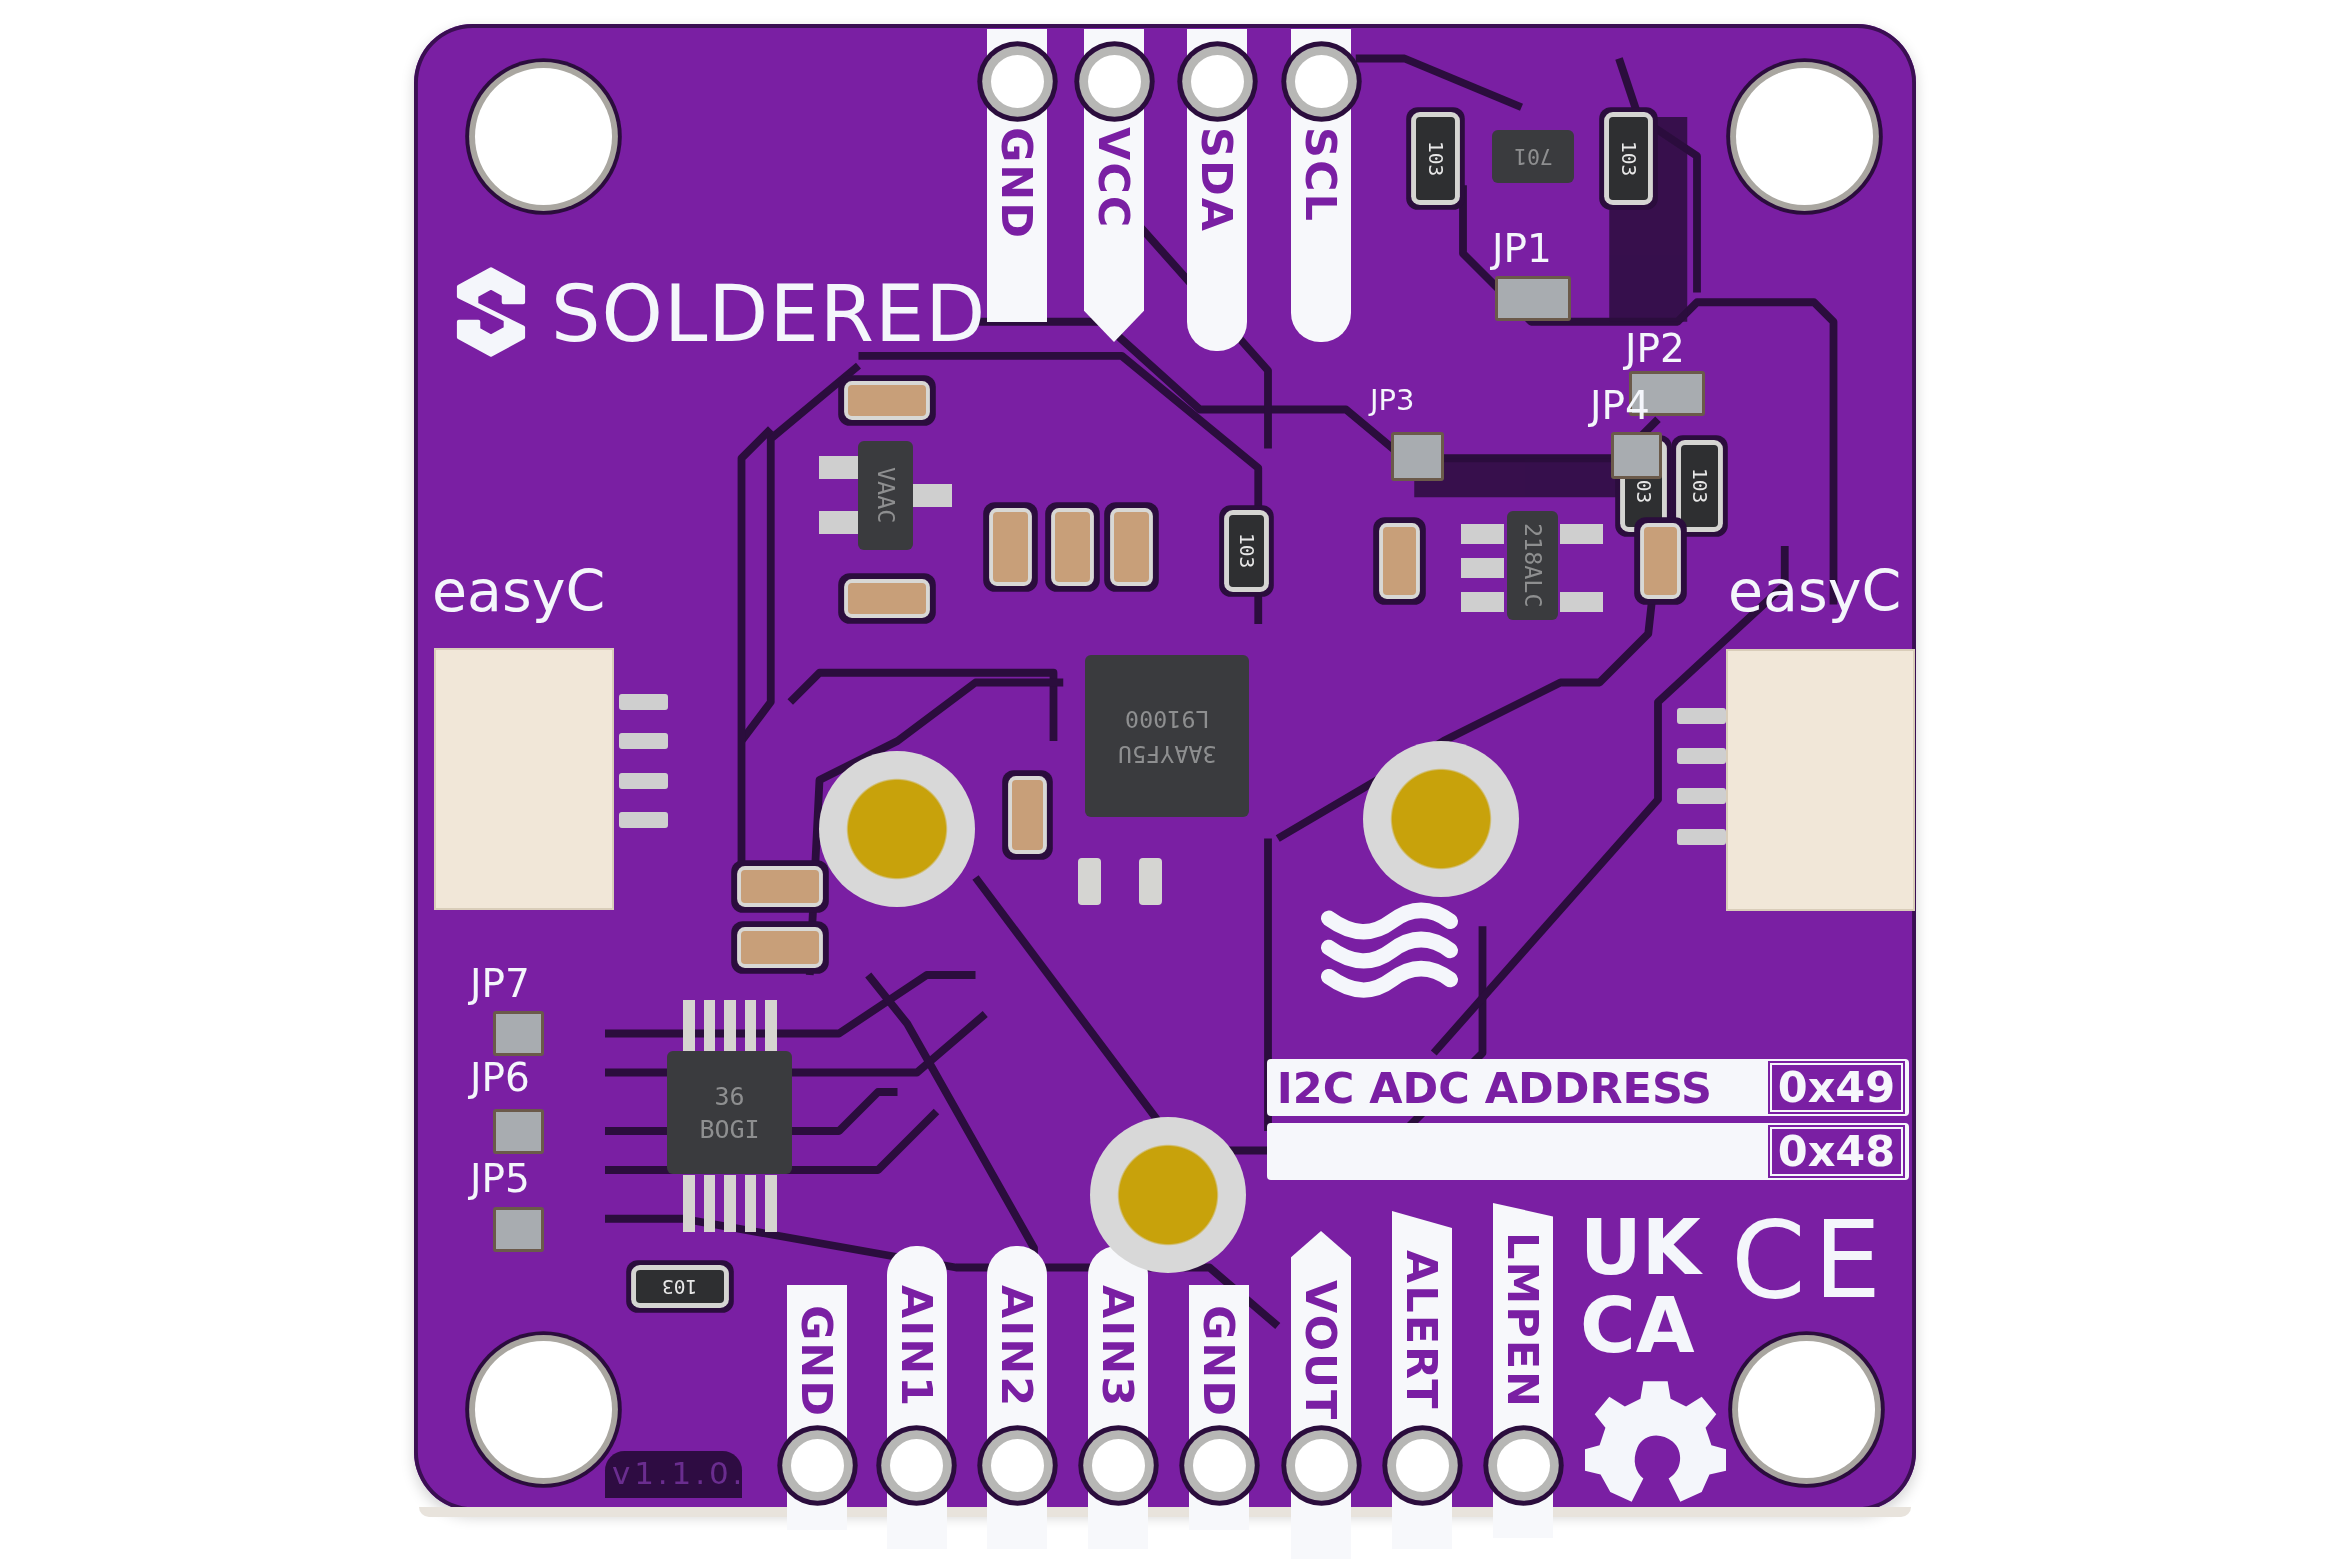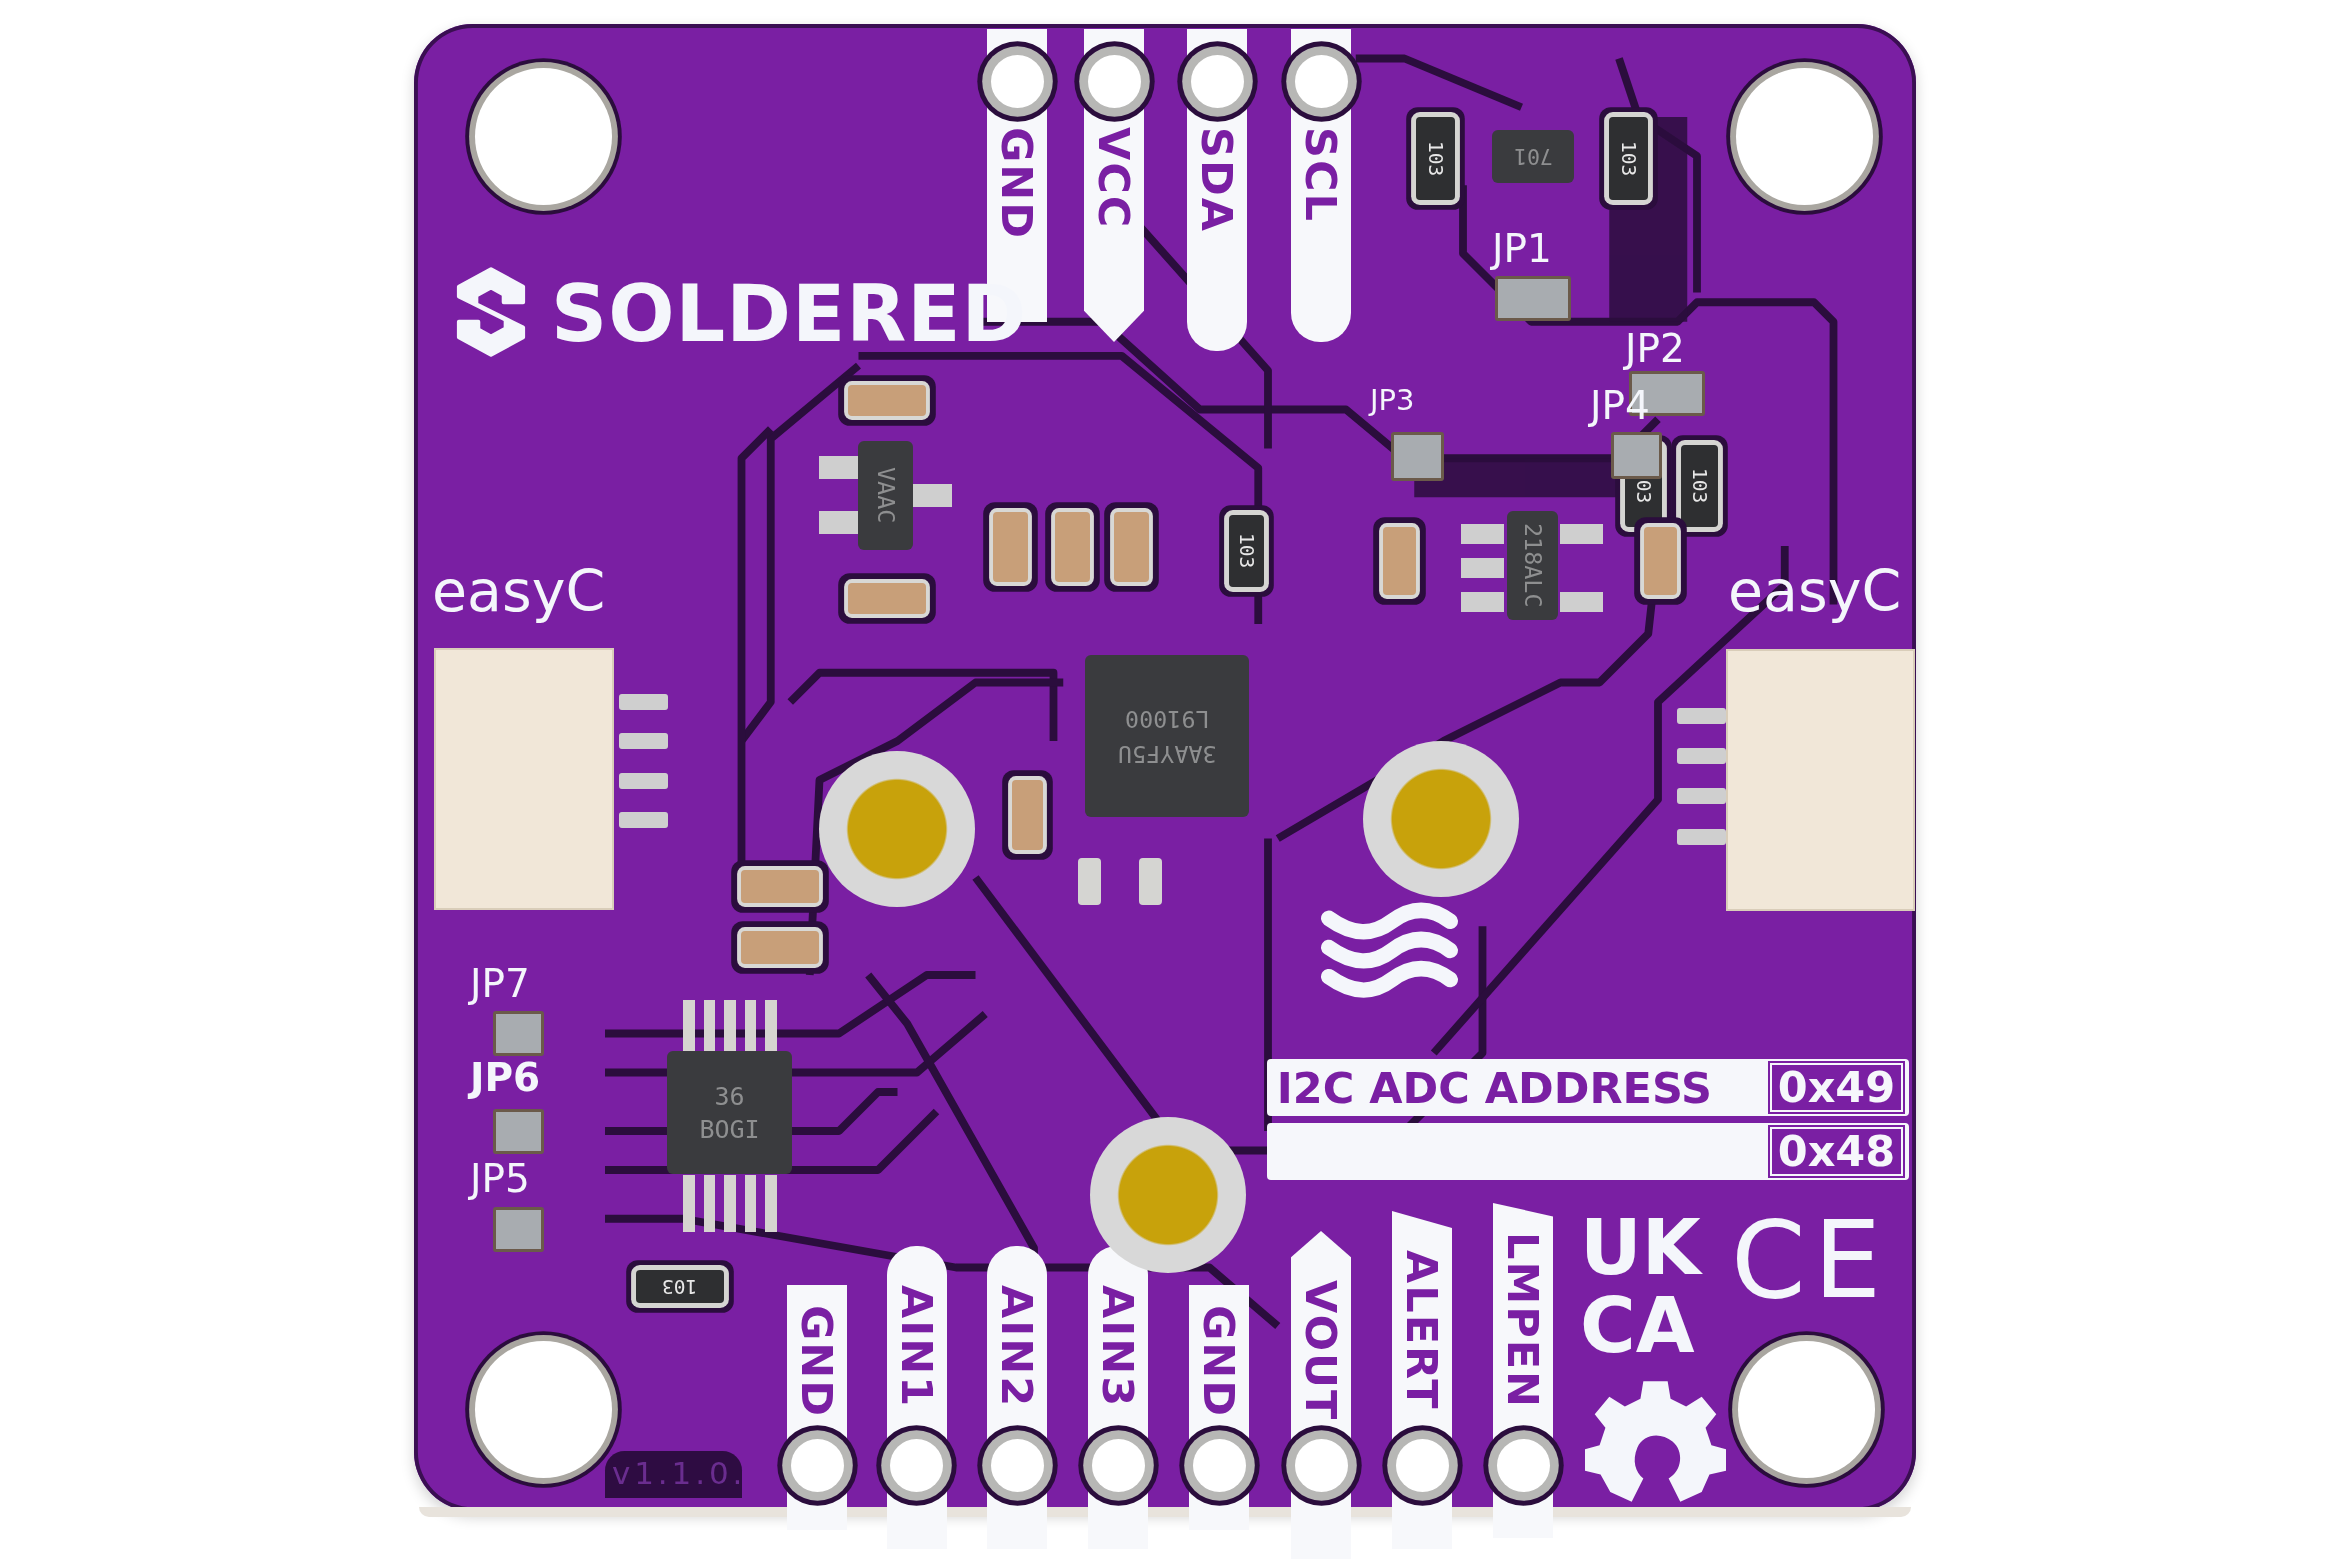--- a/index.html
+++ b/index.html
@@ -112,21 +112,21 @@
 <div class="pin" style="left:991px;top:1439px;"></div>
 <div class="pin" style="left:1092px;top:1439px;"></div>
 <div class="pin" style="left:1193px;top:1439px;"></div>
 <div class="pin" style="left:1295px;top:1439px;"></div>
 <div class="pin" style="left:1396px;top:1439px;"></div>
 <div class="pin" style="left:1497px;top:1439px;"></div>
 
 <svg class="abs" style="left:453px;top:265px;" width="76" height="94" viewBox="0 0 78 96">
   <path d="M39 4 L72 22 L72 38 L52 38 L52 30 L39 23 L24 31 L24 40 L60 58 L72 64 L72 74 L39 92 L6 74 L6 58 L26 58 L26 66 L39 73 L54 65 L54 56 L18 38 L6 32 L6 22 Z" fill="#f4f6fb" stroke="#f4f6fb" stroke-width="4" stroke-linejoin="round"></path>
 </svg>
-<div class="silk" style="left:551px;top:269px;font-size:78px;font-weight:bold;letter-spacing:1px;">SOLDERED</div>
+<div class="silk" style="left:551px;top:269px;font-size:78px;font-weight:normal;letter-spacing:1px;">SOLDERED</div>
 
 <div class="silk" style="left:432px;top:558px;font-size:57px;">easyC</div>
 <div class="silk" style="left:1728px;top:558px;font-size:57px;">easyC</div>
 
 <div class="conn" style="left:434px;top:648px;width:176px;height:258px;"></div>
 <div class="abs" style="left:619px;top:694px;width:49px;height:15.6px;background:#cfcfcf;border-radius:2.9px;"></div>
 <div class="abs" style="left:619px;top:733px;width:49px;height:15.6px;background:#cfcfcf;border-radius:2.9px;"></div>
 <div class="abs" style="left:619px;top:773px;width:49px;height:15.6px;background:#cfcfcf;border-radius:2.9px;"></div>
 <div class="abs" style="left:619px;top:812px;width:49px;height:15.6px;background:#cfcfcf;border-radius:2.9px;"></div>
 
@@ -214,21 +214,21 @@
 <div class="smd" style="left:741px;top:931px;width:78px;height:33px;"></div>
 <div class="chip" style="left:667px;top:1051px;width:125px;height:123px;font-size:25px;line-height:33px;">
   <span>36</span>
   <span>BOGI</span>
 </div>
 <div class="abs" style="left:683px;top:1000px;width:94px;height:51px;background:repeating-linear-gradient(90deg,#d6d4d0 0 11.7px,transparent 11.7px 20.5px);"></div>
 <div class="abs" style="left:683px;top:1175px;width:94px;height:57px;background:repeating-linear-gradient(90deg,#d6d4d0 0 11.7px,transparent 11.7px 20.5px);"></div>
 
 <div class="silk" style="left:470px;top:961px;font-size:39px;">JP7</div>
 <div class="jp" style="left:493px;top:1011px;width:45px;height:39px;"></div>
-<div class="silk" style="left:470px;top:1055px;font-size:39px;font-weight:bold;">JP6</div>
+<div class="silk" style="left:470px;top:1055px;font-size:39px;">JP6</div>
 <div class="jp" style="left:493px;top:1109px;width:45px;height:39px;"></div>
 <div class="silk" style="left:470px;top:1156px;font-size:39px;">JP5</div>
 <div class="jp" style="left:493px;top:1207px;width:45px;height:39px;"></div>
 
 <div class="res" style="left:636px;top:1270px;width:88px;height:33px;">
     <span style="transform:rotate(180deg);display:inline-block;">103</span>
   </div>
 
 <div class="addr" style="top:1059px;">
   <span>I2C ADC ADDRESS</span>

